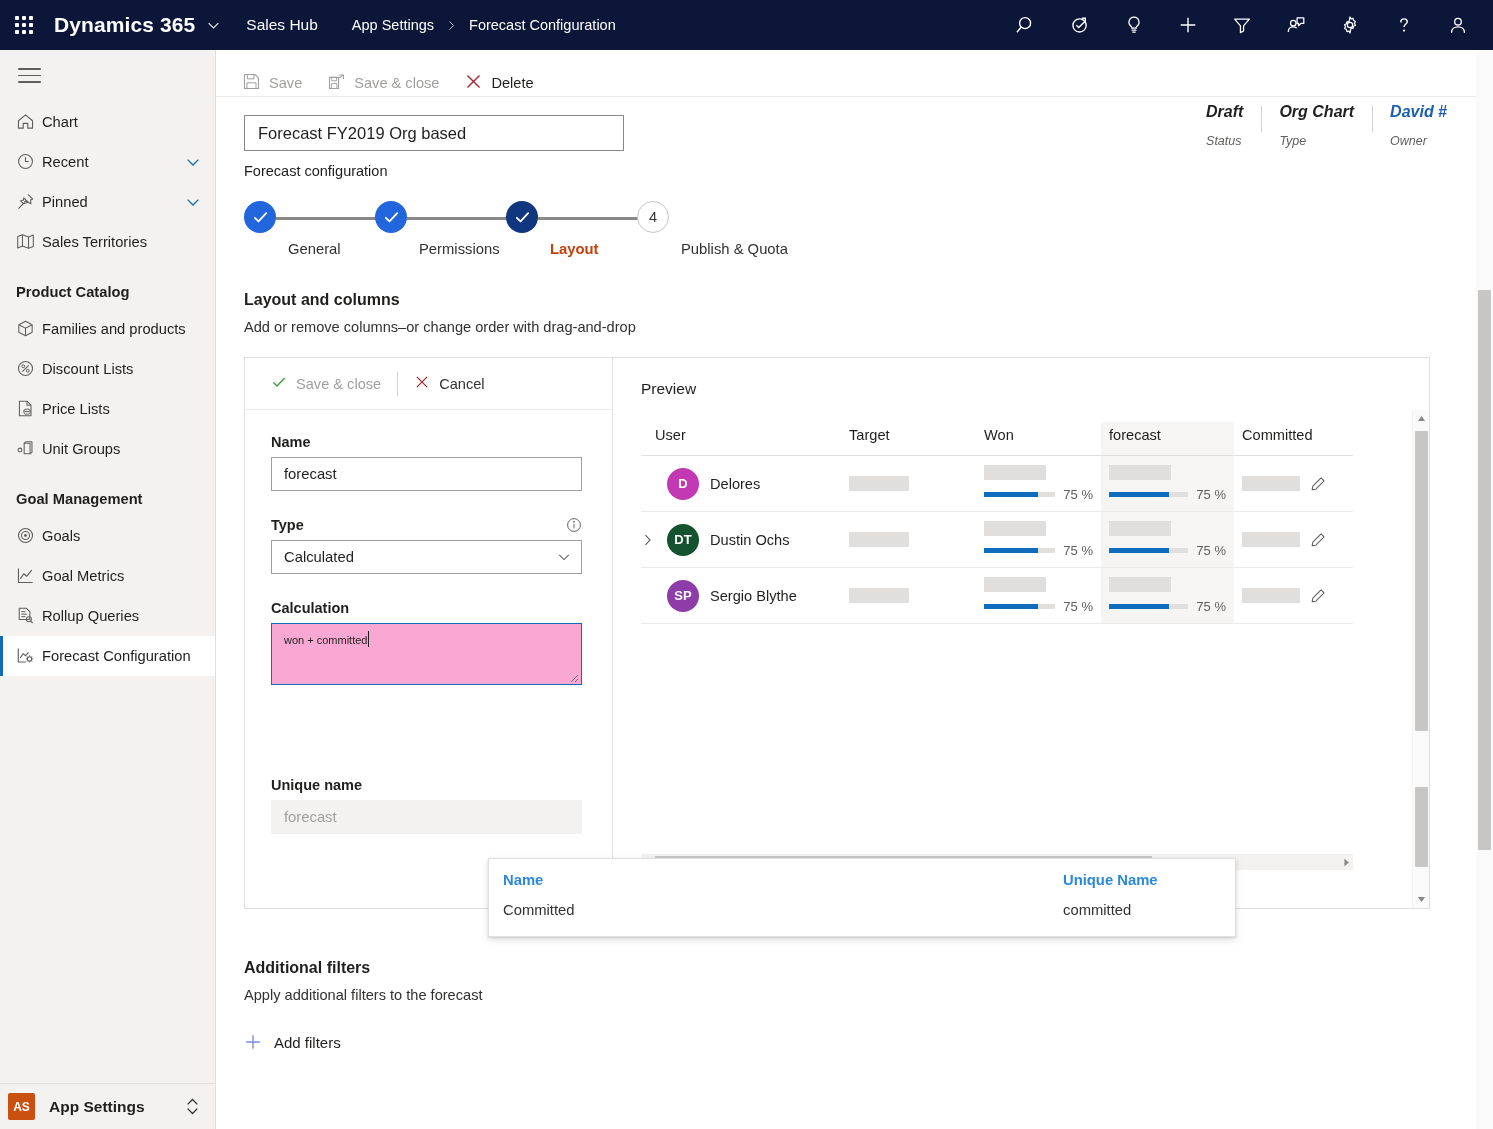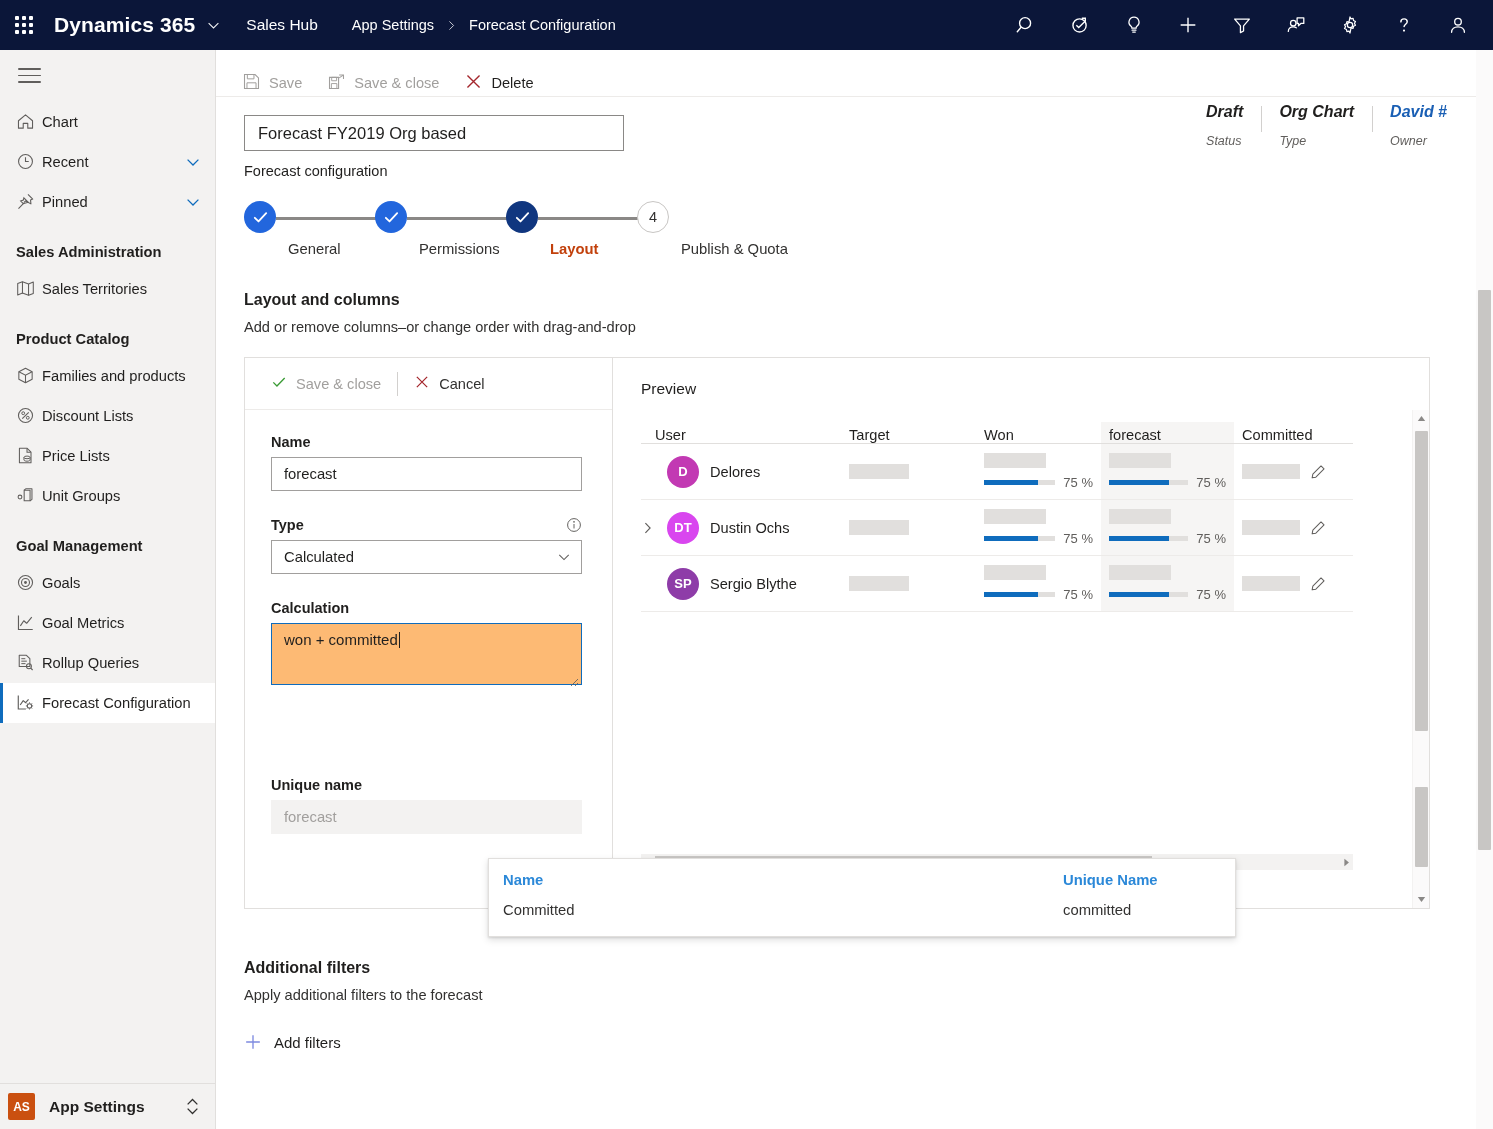--- a/index.html
+++ b/index.html
@@ -169,22 +169,22 @@
     height:34px; border:1px solid #a19f9d; background:#fff; display:flex; align-items:center;
     padding: 0 12px; font-size:14.8px; color:#201f1e;
   }
   .inp.readonly { background:#f3f2f1; border-color:#f3f2f1; color:#a19f9d; }
   .sel {
     height:34px; border:1px solid #a19f9d; background:#fff; display:flex; align-items:center;
     padding: 0 10px 0 12px; font-size:14.8px; color:#201f1e; cursor:pointer;
   }
   .sel .cv { margin-left:auto; color:#605e5c; display:flex; align-items:center;}
   .ta {
-    height:62px; border:1.5px solid #0f6cbd; background:#fdba74; padding: 7px 12px;
-    font-size:15px; color:#201f1e; position:relative; cursor:text;
+    height:62px; border:1.5px solid #0f6cbd; background:#f9a8d4; padding: 7px 12px;
+    font-size:11px; color:#201f1e; position:relative; cursor:text;
   }
   .ta .caret {
     display:inline-block; width:1px; height:16px; background:#201f1e; vertical-align:-3px;
     margin-left:1px;
   }
   .resizer { position:absolute; right:2px; bottom:1px; width:10px; height:10px;}
 
   
   #panelsb {
     position:absolute; top:52px; right:0; width:17px; bottom:0;
@@ -194,21 +194,21 @@
   .sb-arrow { height:17px; width:17px; display:flex; align-items:center; justify-content:center; cursor:pointer;}
   #panelsb .track { flex:1; width:17px; position:relative; }
   #panelsb .thumb { position:absolute; left:2px; width:13px; background:#c8c6c4; border-radius:1px;}
 
   
   #preview { flex:1; padding: 22px 0 0 28px; position:relative; }
   .prev-title { font-size:15.5px; color:#201f1e; margin-bottom: 24px;}
   table.ptable { border-collapse: collapse; width: 712px; table-layout:fixed; }
   table.ptable th {
     text-align:left; font-size:14.6px; font-weight:400; color:#201f1e;
-    padding: 5px 8px 0 8px; border-bottom:1px solid #e1dfdd; vertical-align:bottom;
+    padding: 5px 8px 12px 8px; border-bottom:1px solid #e1dfdd; vertical-align:bottom;
   }
   table.ptable td {
     padding: 9px 8px; border-bottom:1px solid #edebe9; vertical-align:middle; height:49px;
   }
   th.hl, td.hl { background:#f6f5f4; }
   .usercell { display:flex; align-items:center; gap:0; }
   .expander { width:26px; min-width:26px; display:flex; align-items:center; color:#605e5c; cursor:pointer;}
   .avatar {
     width:32px; height:32px; border-radius:50%; color:#fff; font-size:13px; font-weight:600;
     display:flex; align-items:center; justify-content:center; min-width:32px;
@@ -389,21 +389,20 @@
               <path d="M7.7 12.3L4.9 9.5l2.8-1 .6-2.3 4.5 4.6z" stroke="#605e5c" stroke-width="1.15" fill="none"></path>
             </svg>
           </span>
           <span class="lbl">Pinned</span>
           <span class="chev">
             <svg width="16" height="16" viewBox="0 0 16 16">
               <path d="M2.6 5.6L8 11l5.4-5.4" stroke="#0f6cbd" stroke-width="1.3" fill="none"></path>
             </svg>
           </span>
         </div>
-        <div class="nav-group">Sales Administration</div>
         <div class="nav-item">
           <span class="ico">
             <svg width="19" height="19" viewBox="0 0 20 20">
               <path d="M1.8 4.8l5-2 6.4 2.4 5-2v12l-5 2-6.4-2.4-5 2z" stroke="#605e5c" stroke-width="1.1" fill="none" stroke-linejoin="round"></path>
               <path d="M6.8 2.8v12.4M13.2 5.2v12.2" stroke="#605e5c" stroke-width="1.1"></path>
             </svg>
           </span>
           <span class="lbl">Sales Territories</span>
         </div>
         <div class="nav-group">Product Catalog</div>
@@ -752,21 +751,21 @@
                     </td>
                   </tr>
                   <tr>
                     <td style="padding-left: 0px;">
                       <div class="usercell">
                         <span class="expander">
                           <svg width="13" height="14" viewBox="0 0 14 16">
                             <path d="M4.6 2.4L10 8l-5.4 5.6" stroke="#605e5c" stroke-width="1.3" fill="none"></path>
                           </svg>
                         </span>
-                        <span class="avatar" style="background: #d946ef;">DT</span>
+                        <span class="avatar" style="background: #14532d;">DT</span>
                         <span class="uname">Dustin Ochs</span>
                       </div>
                     </td>
                     <td>
                       <span class="bar-skel" style="display:block;width:60px"></span>
                     </td>
                     <td>
                       <div class="metric">
                         <span class="bar-skel" style="width: 62px;"></span>
                         <div class="prog-row">

